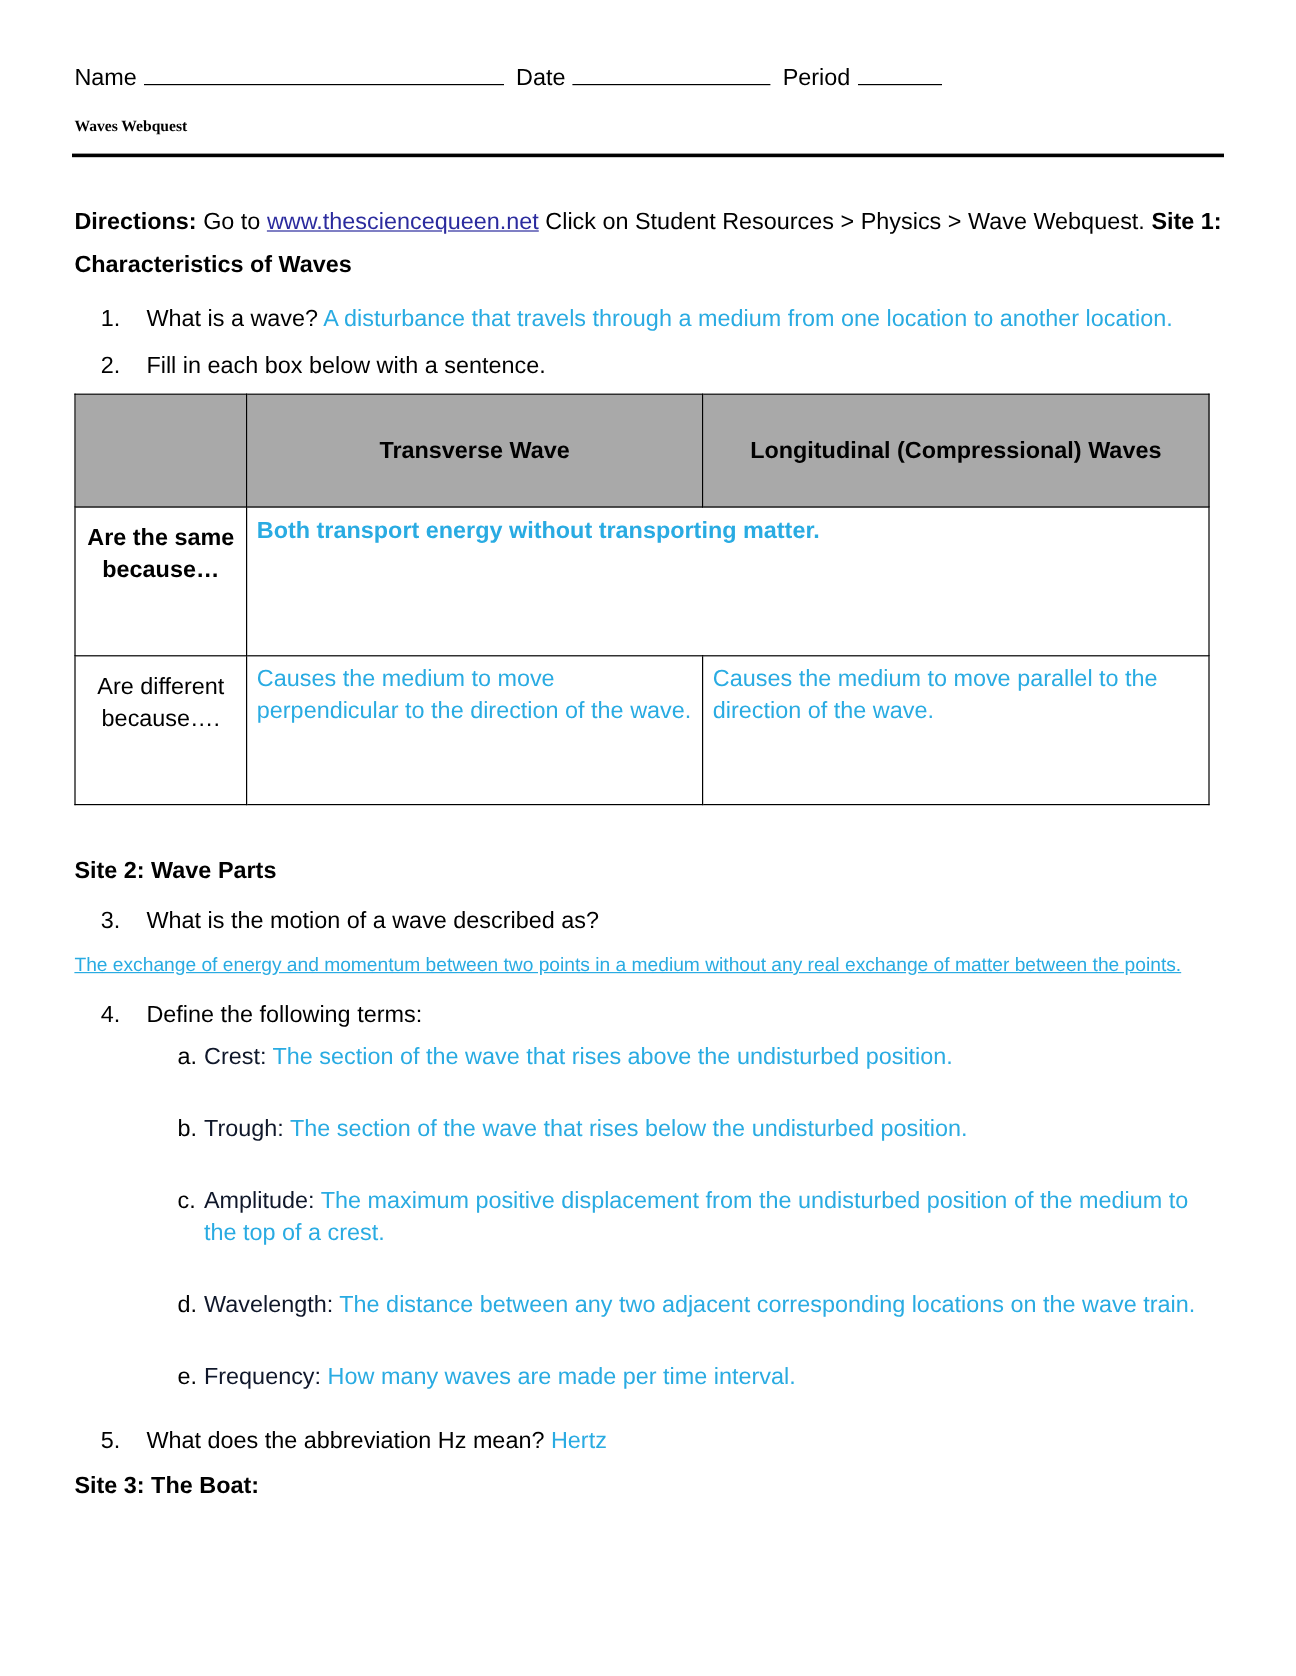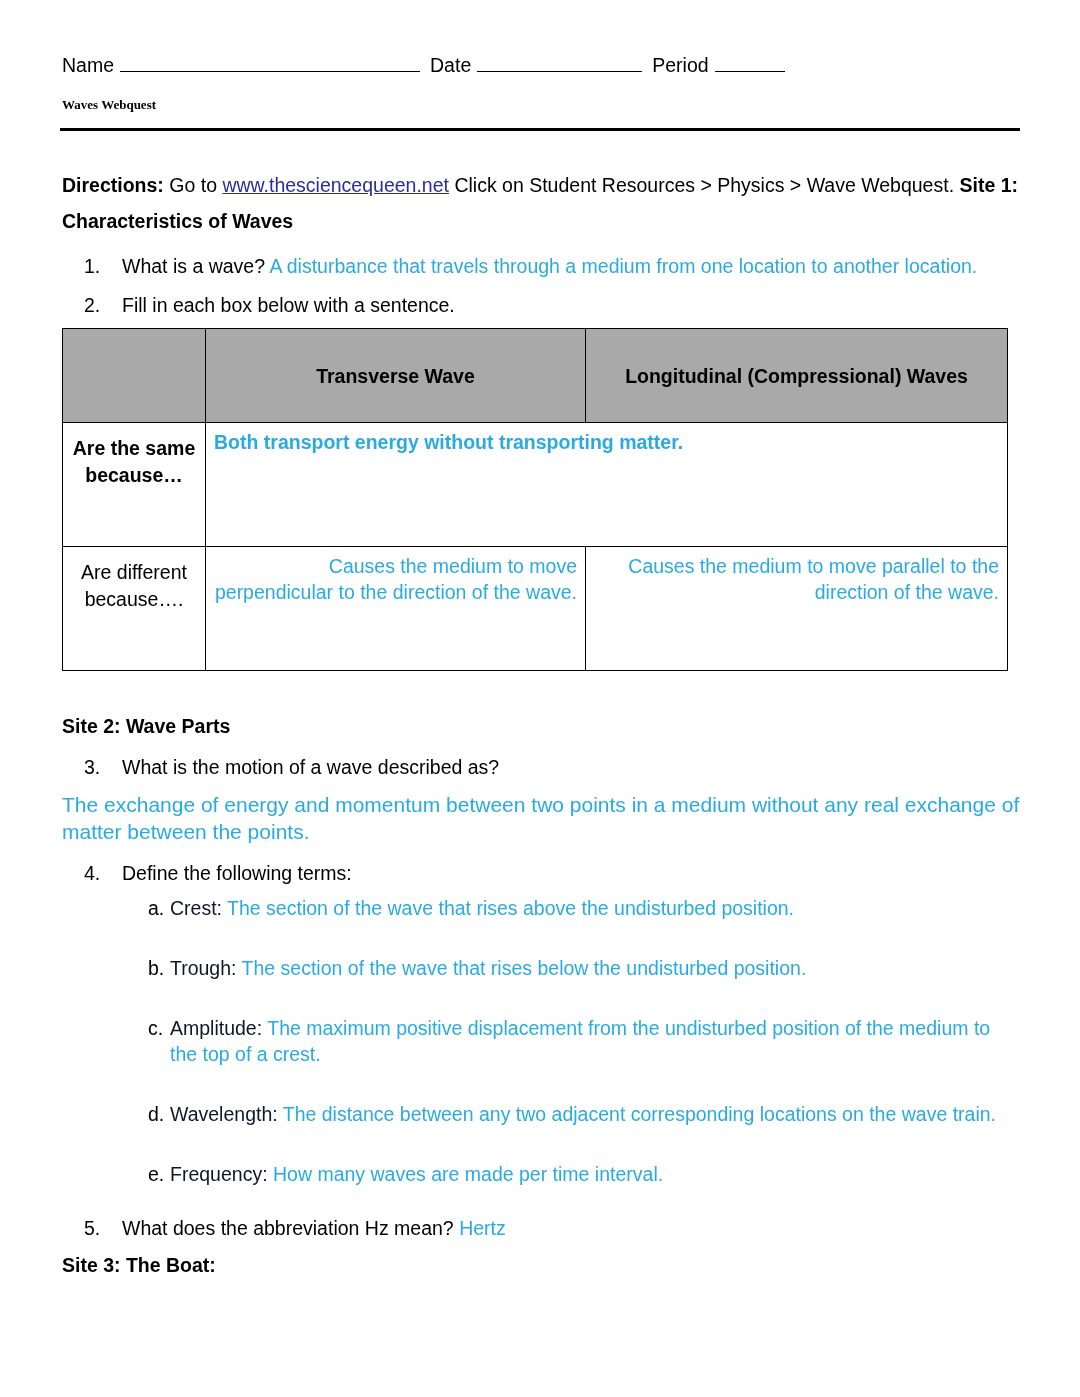--- a/index.html
+++ b/index.html
@@ -133,40 +133,41 @@
     font-size: 19.5px;
     line-height: 27px;
     padding-top: 12px;
   }
   .wtable .cell {
     color: #29abe2;
     font-size: 19.5px;
     line-height: 26px;
   }
   .r-same td { height: 124px; font-weight: bold; }
-  .r-diff td { height: 124px; text-align: right; }
+  .r-diff td { height: 124px; }
   .col1 { width: 143px; }
   .col2 { width: 380px; }
   .col3 { width: 422px; }
 
   
   .site2-head {
     margin-top: 41px;
     padding-left: 2px;
     font-size: 19.5px;
     font-weight: bold;
     line-height: 28px;
   }
   #q3 { margin-top: 14px; padding-left: 22px; }
   .q3-answer {
     margin-top: 10px;
     padding-left: 2px;
     color: #29abe2;
-    font-size: 21px;
+    font-size: 16px;
     line-height: 27px;
+    text-decoration: underline;
   }
   #q4 { margin-top: 15px; padding-left: 22px; }
 
   .deflist {
     margin-top: 8px;
     padding-left: 88px;
   }
   .defrow {
     display: flex;
     align-items: flex-start;

